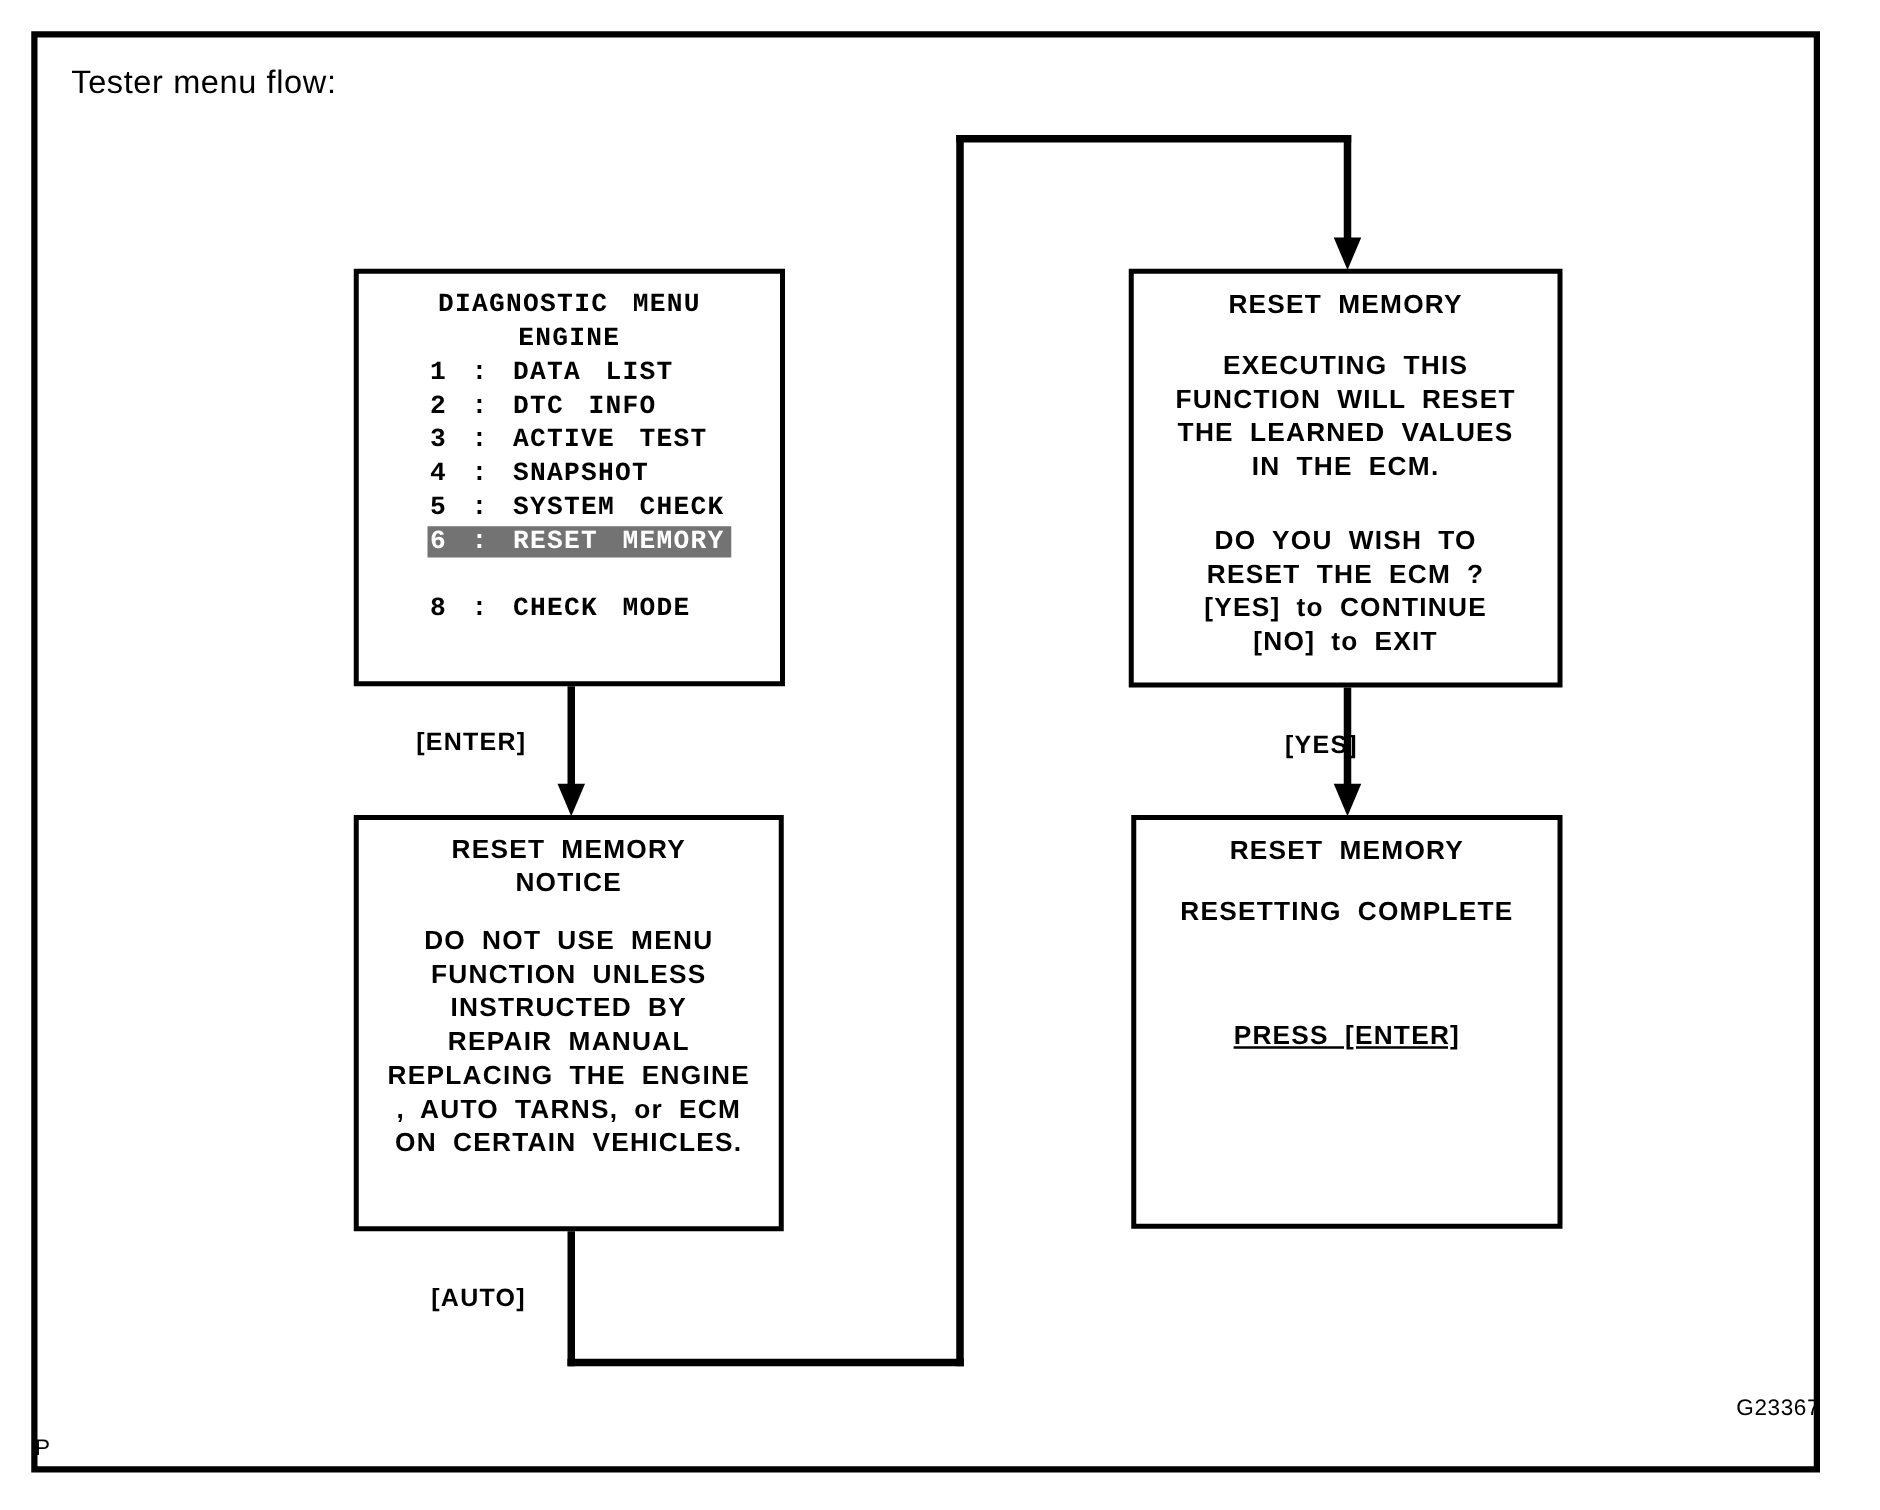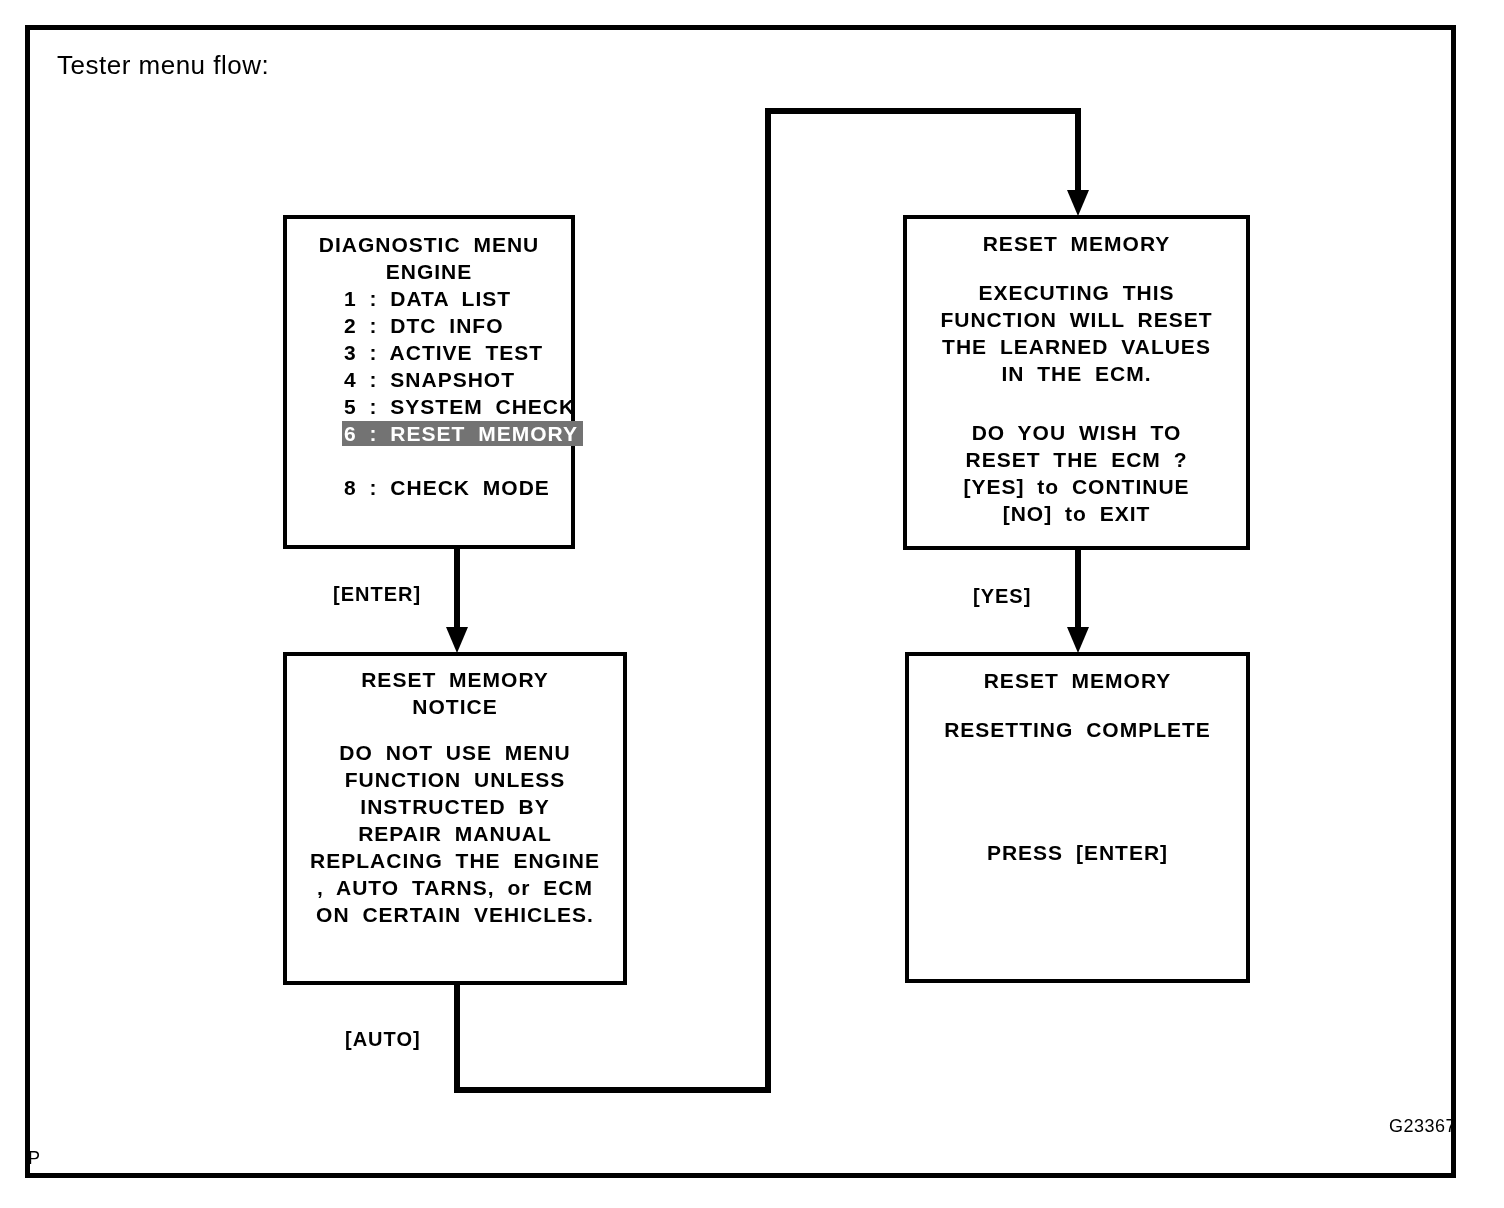--- a/index.html
+++ b/index.html
@@ -36,42 +36,42 @@
     background: #fff;
     box-sizing: border-box;
     text-align: center;
     font-weight: bold;
     font-size: 21px;
     line-height: 27px;
     letter-spacing: 1px;
     word-spacing: 6px;
     white-space: nowrap;
   }
-  #box-diagnostic-menu { left: 283px; top: 215px; width: 292px; height: 334px; padding-top: 12px; }
+  #box-diagnostic-menu { left: 283px; top: 215px; width: 345px; height: 334px; padding-top: 12px; font-family: Liberation Mono, monospace; }
   #box-reset-notice   { left: 283px; top: 652px; width: 344px; height: 333px; padding-top: 10px; }
   #box-reset-confirm  { left: 903px; top: 215px; width: 347px; height: 335px; padding-top: 11px; }
   #box-reset-complete { left: 905px; top: 652px; width: 345px; height: 331px; padding-top: 11px; }
 
   .menu-items {
     text-align: left;
     padding-left: 57px;
   }
   .menu-item { height: 27px; }
   .menu-item.gap-above { margin-top: 27px; }
   .menu-item .hl {
     background: #737373;
     color: #fff;
     padding: 1px 5px 1px 2px;
     margin-left: -2px;
   }
   .para-gap-sm { margin-top: 19px; }
   .para-gap-md { margin-top: 24px; }
   .para-gap-lg { margin-top: 22px; }
   .para-gap-xl { margin-top: 32px; }
-  .prompt-gap  { margin-top: 96px; }
+  .prompt-gap  { margin-top: 72px; text-decoration: underline; }
 
   .vline, .hline { position: absolute; background: #000; }
   .arrow-head {
     position: absolute;
     width: 0; height: 0;
     border-left: 11px solid transparent;
     border-right: 11px solid transparent;
     border-top: 26px solid #000;
   }
   .edge-label {
@@ -149,18 +149,18 @@
   <div class="vline" style="left:454px; top:985px; width:6px; height:108px;"></div>
   <div class="hline" style="left:454px; top:1087px; width:317px; height:6px;"></div>
   <div class="vline" style="left:765px; top:108px; width:6px; height:985px;"></div>
   <div class="hline" style="left:765px; top:108px; width:316px; height:6px;"></div>
   <div class="vline" style="left:1075px; top:108px; width:6px; height:84px;"></div>
   <div class="arrow-head" style="left:1067px; top:190px;"></div>
   <div class="edge-label" style="left:345px; top:1028px;">[AUTO]</div>
 
   <div class="vline" style="left:1075px; top:550px; width:6px; height:78px;"></div>
   <div class="arrow-head" style="left:1067px; top:627px;"></div>
-  <div class="edge-label" style="left:973px; top:585px;">[YES]</div>
+  <div class="edge-label" style="left:1028px; top:585px;">[YES]</div>
 
   <div class="corner-text" id="page-marker">P</div>
   <div class="corner-text" id="figure-id">G23367</div>
 
 </div>
 
 </body></html>

